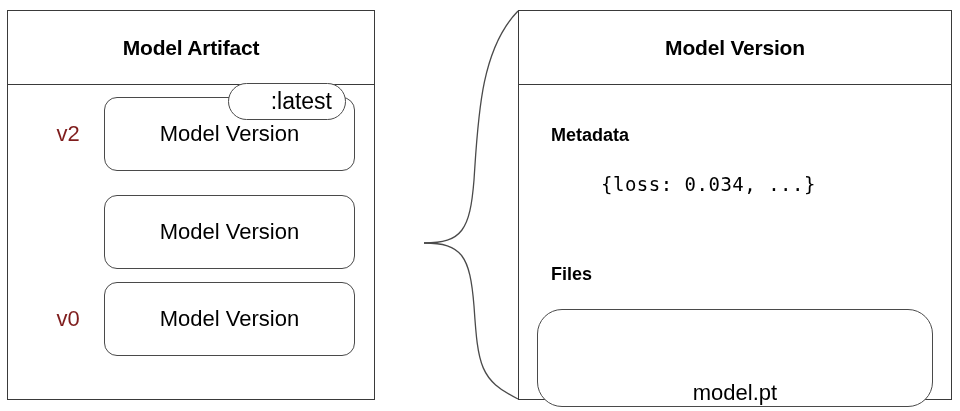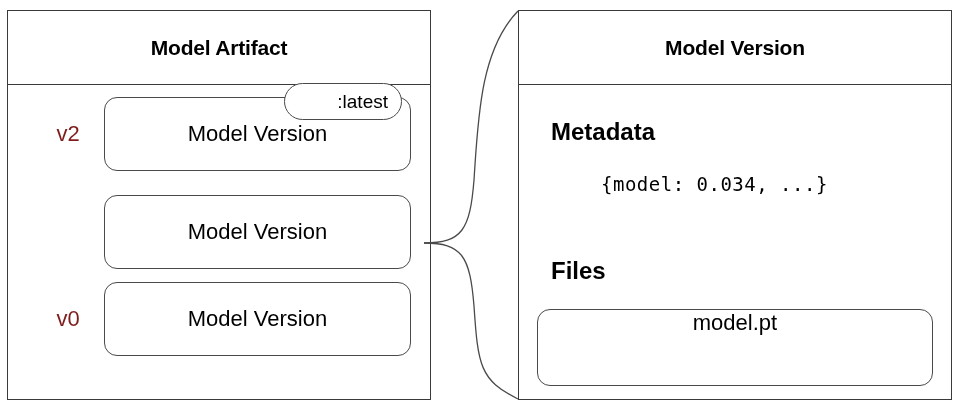--- a/index.html
+++ b/index.html
@@ -21,21 +21,21 @@
 
   
   .panel {
     position: absolute;
     box-sizing: border-box;
     border: 1.6px solid #3a3a3a;
     background: #ffffff;
   }
   #artifact-panel {
     left: 7px;  top: 10px;
-    width: 424px; height: 390px;
+    width: 368px; height: 390px;
   }
   #version-panel {
     left: 518px; top: 10px;
     width: 434px; height: 390px;
   }
   .panel-header {
     position: absolute;
     left: 0; top: 0; right: 0;
     height: 74px;
     box-sizing: border-box;
@@ -100,59 +100,60 @@
     width: 118px;
     height: 37px;
     box-sizing: border-box;
     border: 1.3px solid #4a4a4a;
     border-radius: 19px;
     background: #ffffff;
     display: flex;
     align-items: center;
     justify-content: flex-end;
     padding-right: 13px;
-    font-size: 19px;
+    font-size: 23px;
     color: #000000;
     z-index: 3;
   }
 
   
   .section-heading {
     position: absolute;
     left: 32px;
-    font-size: 24px;
+    font-size: 18px;
     font-weight: bold;
     color: #000000;
+    margin-top: 7px;
   }
   #metadata-heading { top: 33px; }
   #files-heading    { top: 172px; }
 
   .metadata-value {
     position: absolute;
     left: 82px;
     top: 88px;
     font-family: "DejaVu Sans Mono", "Liberation Mono", monospace;
     font-size: 19px;
     color: #000000;
     letter-spacing: 0.5px;
     white-space: pre;
   }
 
   .file-box {
     position: absolute;
     left: 18px;
     right: 18px;
     top: 224px;
-    height: 77px;
+    height: 98px;
     box-sizing: border-box;
     border: 1.3px solid #4a4a4a;
-    border-radius: 13px;
-    background: #ffffff;
-    display: flex;
-    align-items: flex-start;
+    border-radius: 25px;
+    background: #ffffff;
+    display: flex;
+    align-items: flex-end;
     justify-content: center;
     font-size: 22px;
     color: #000000;
   }
 
   
   #connectors {
     position: absolute;
     left: 0; top: 0;
     width: 960px; height: 411px;
@@ -207,21 +208,21 @@
   <div class="panel" id="version-panel">
 
     <div class="panel-header">
       <span class="panel-title">Model Version</span>
     </div>
 
     <div class="panel-body">
 
       <span class="section-heading" id="metadata-heading">Metadata</span>
 
-      <span class="metadata-value">{model: 0.034, ...}</span>
+      <span class="metadata-value">{loss: 0.034, ...}</span>
 
       <span class="section-heading" id="files-heading">Files</span>
 
       <div class="file-box">
         <span>model.pt</span>
       </div>
 
     </div>
   </div>
 

